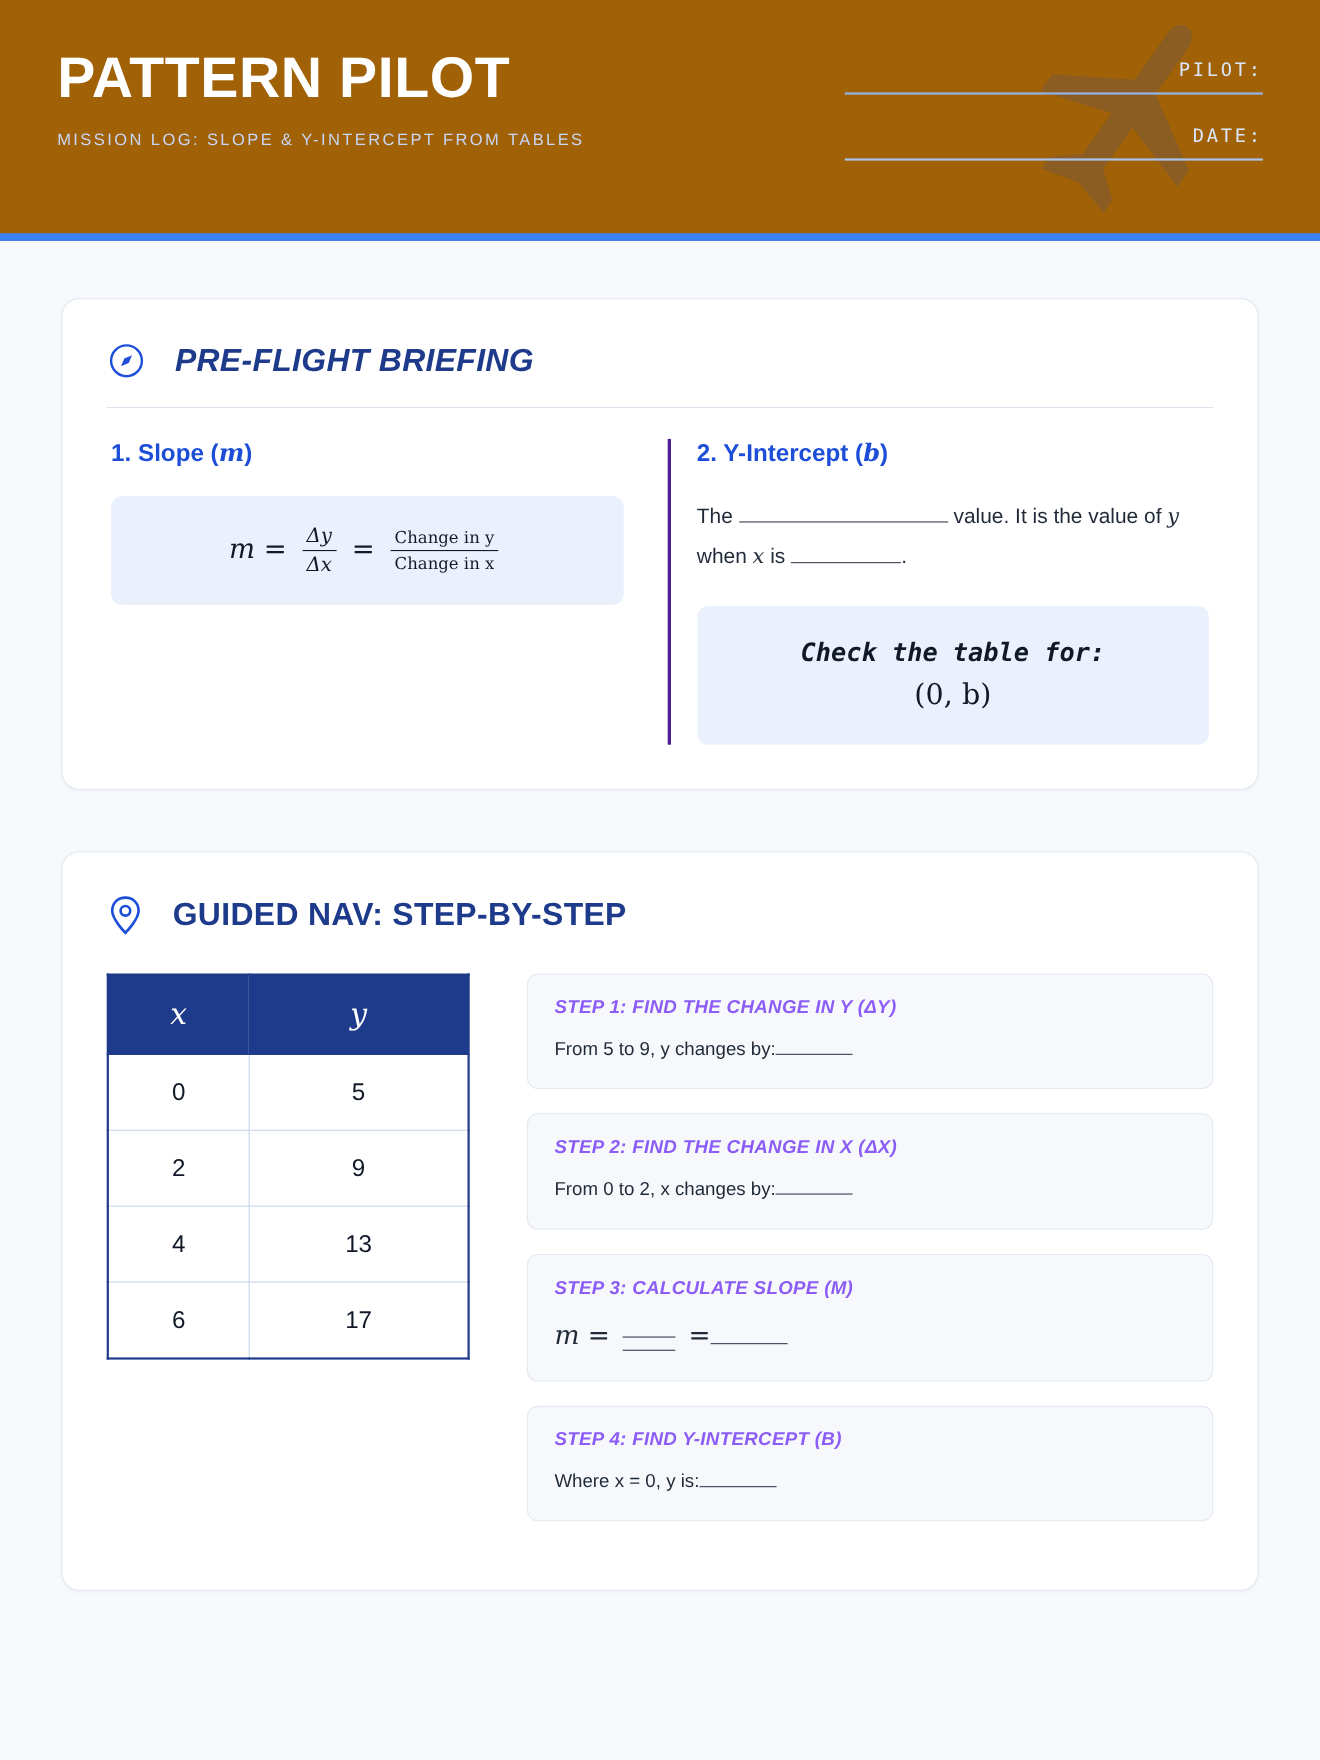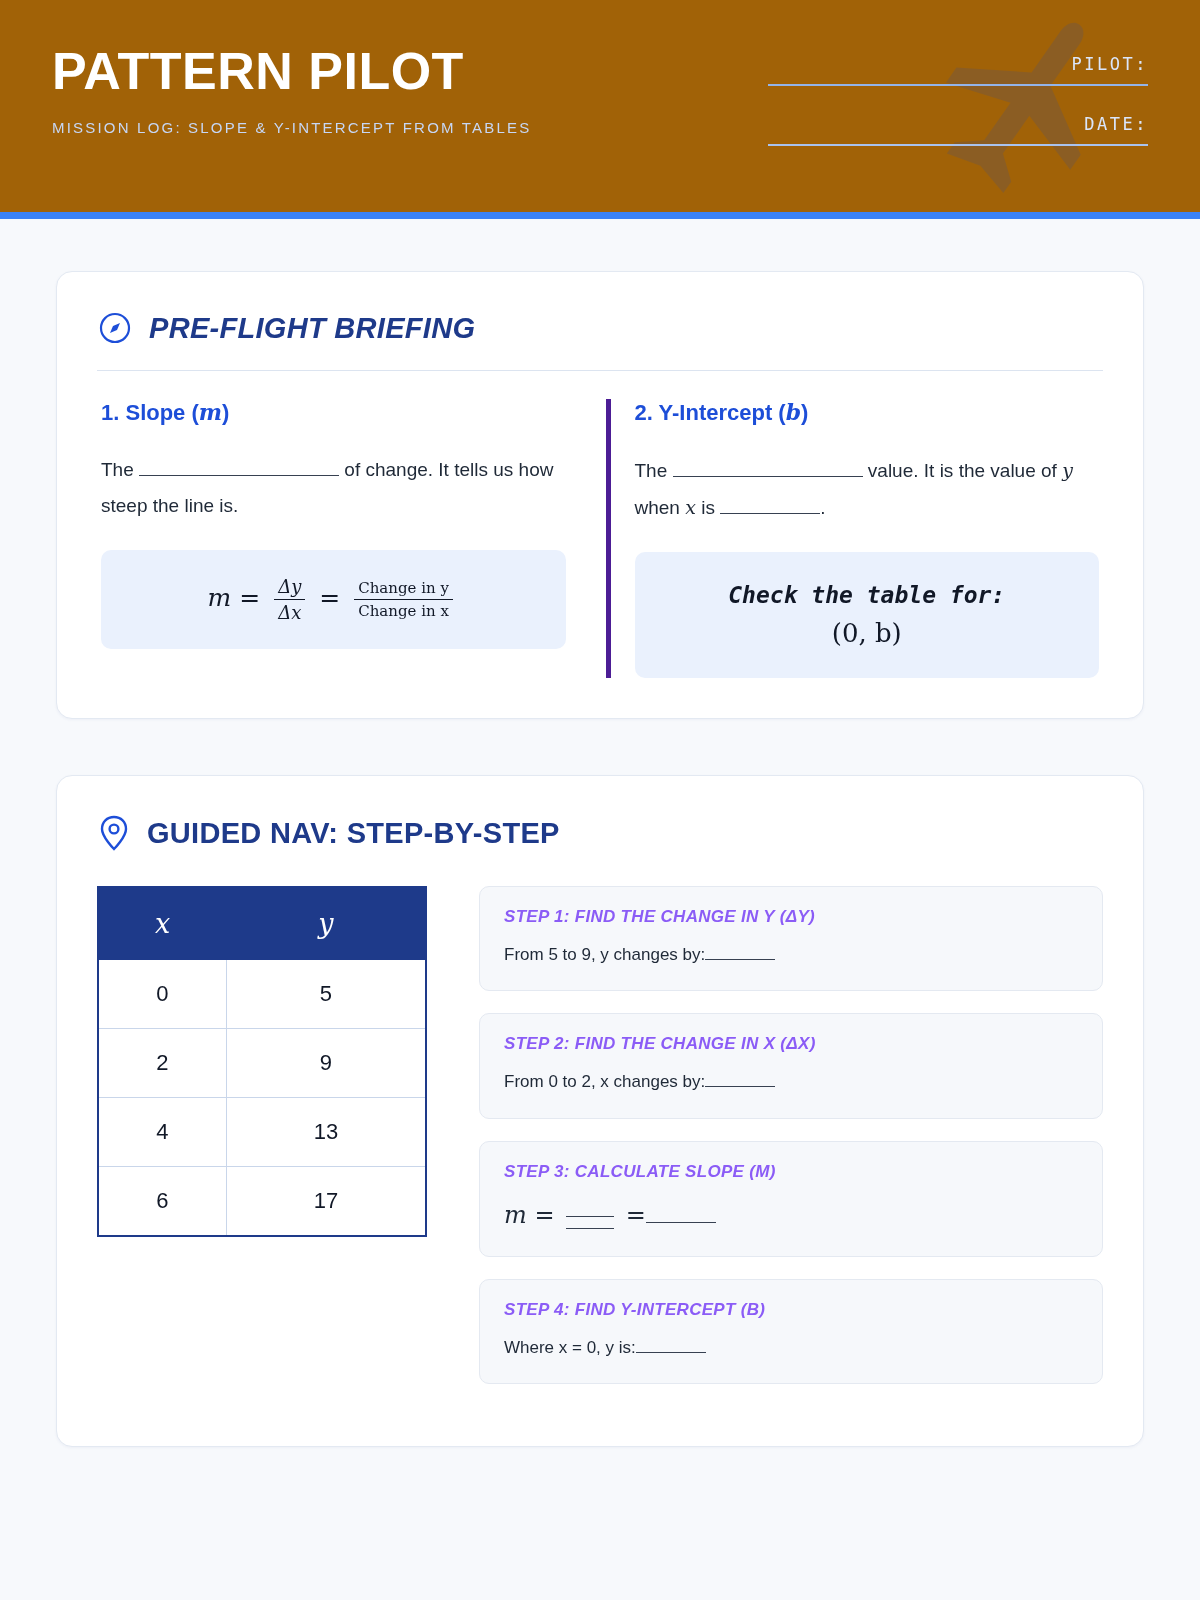--- a/index.html
+++ b/index.html
@@ -78,21 +78,21 @@
     background: #ffffff;
     border: 1px solid #e3e9f2;
     border-radius: 16px;
     box-shadow: 0 1px 3px rgba(30,58,138,0.05);
     margin-bottom: 56px;
     padding: 38px 40px 40px 40px;
   }
   .card-head {
     display: flex;
     align-items: center;
-    gap: 16px;
+    gap: 26px;
   }
   .card-title {
     font-size: 29px;
     font-weight: bold;
     color: #1e3a8a;
     letter-spacing: 0.3px;
     margin: 0;
   }
   .card-title.italic { font-style: italic; }
   .card-rule {
@@ -105,21 +105,21 @@
 
   
   .two-col {
     display: flex;
     gap: 0;
   }
   .col {
     flex: 1;
     padding: 0 30px;
   }
-  .col:first-child { padding-left: 4px; border-right: 5px solid #4c1d95; padding-right: 40px;}
+  .col:first-child { padding-left: 4px; border-right: 3px solid #4c1d95; padding-right: 40px;}
   .col:last-child { padding-left: 24px; padding-right: 4px; }
   .col-title {
     font-size: 22px;
     font-weight: bold;
     color: #1d4ed8;
     margin: 0 0 26px 0;
   }
   .col-text {
     font-size: 19px;
     line-height: 1.9;
@@ -251,25 +251,20 @@
       <h2 class="card-title italic">PRE-FLIGHT BRIEFING</h2>
     </div>
     <div class="card-rule"></div>
 
     <div class="two-col">
 
       <div class="col">
         <h3 class="col-title">
           <span>1. Slope (</span><span class="mi">m</span><span>)</span>
         </h3>
-        <p class="col-text">
-          <span>The</span>
-          <span class="blank w200"></span>
-          <span>of change. It tells us how steep the line is.</span>
-        </p>
         <div class="formula-box">
           <span class="mi">m</span>
           <span>=</span>
           <span class="frac">
             <span class="num mi">Δy</span>
             <span class="den mi">Δx</span>
           </span>
           <span>=</span>
           <span class="frac small">
             <span class="num">Change in y</span>

